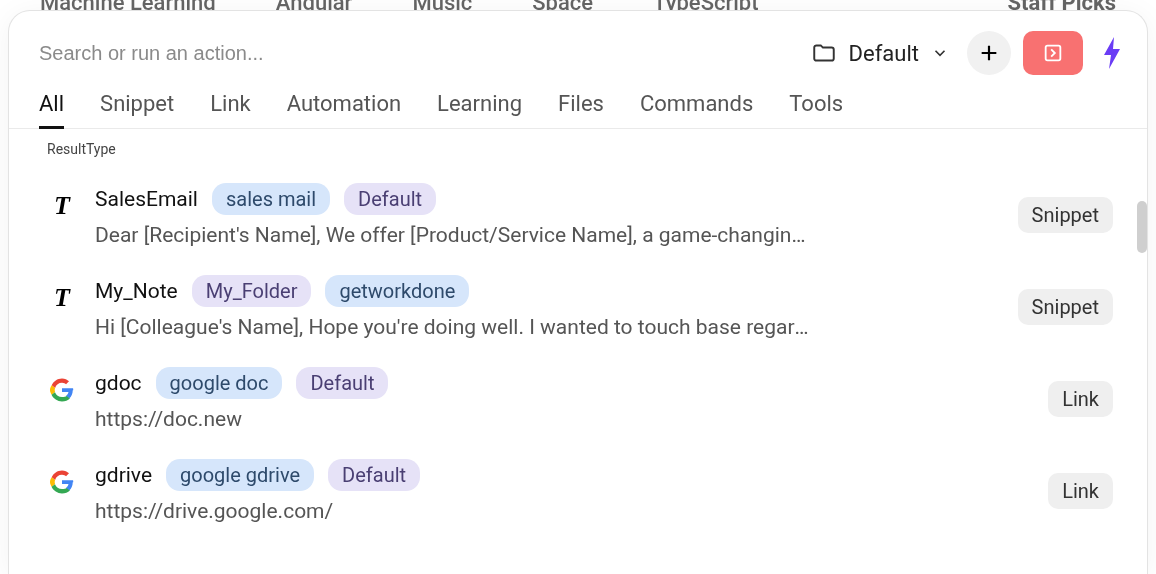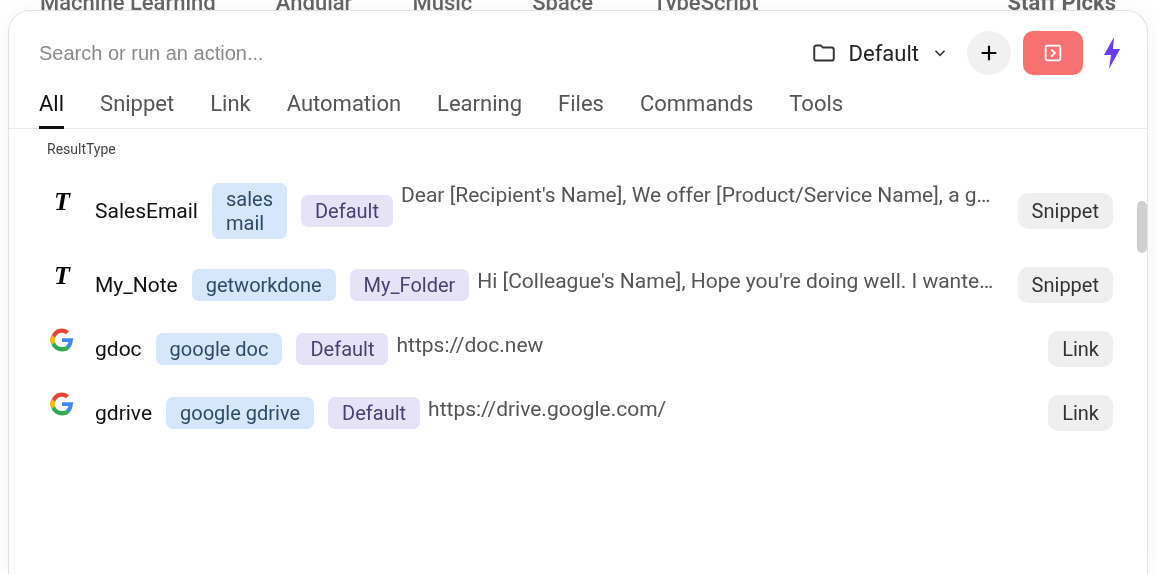--- a/index.html
+++ b/index.html
@@ -142,34 +142,34 @@
     font-family: Georgia, 'Times New Roman', serif;
     font-weight: 700;
     font-style: italic;
     font-size: 26px;
     color: #000;
     margin-top: -18px;
   }
   .row-body {
     flex: 1;
     display: flex;
-    flex-direction: row;
+    flex-direction: column;
     gap: 8px;
     min-width: 0;
   }
   .row-title-line {
     display: flex;
     align-items: center;
     gap: 14px;
     font-size: 21px;
   }
   .row-title { color: #111; }
   .tag {
     padding: 4px 14px;
-    border-radius: 7px;
+    border-radius: 14px;
     font-size: 20px;
   }
   .tag-blue { background: #d6e6fb; color: #2e4a6b; }
   .tag-purple { background: #e6e2f7; color: #4a3f73; }
   .row-desc {
     font-size: 21px;
     color: #555;
     white-space: nowrap;
     overflow: hidden;
     text-overflow: ellipsis;
@@ -277,22 +277,22 @@
         <div class="row-desc">Dear [Recipient's Name], We offer [Product/Service Name], a game-changing solutio…</div>
       </div>
       <span class="type-pill">Snippet</span>
     </div>
 
     <div class="row">
       <div class="row-icon">T</div>
       <div class="row-body">
         <div class="row-title-line">
           <span class="row-title">My_Note</span>
+          <span class="tag tag-purple">My_Folder</span>
           <span class="tag tag-blue">getworkdone</span>
-          <span class="tag tag-purple">My_Folder</span>
         </div>
         <div class="row-desc">Hi [Colleague's Name], Hope you're doing well. I wanted to touch base regarding [sp…</div>
       </div>
       <span class="type-pill">Snippet</span>
     </div>
 
     <div class="row">
       <div class="row-icon">
         <svg width="24" height="24" viewBox="0 0 48 48">
           <path fill="#EA4335" d="M24 9.5c3.9 0 6.6 1.7 8.1 3.1l5.9-5.9C34.4 3.3 29.7 1 24 1 14.8 1 6.9 6.6 3.3 14.7l6.9 5.4C12 13.5 17.4 9.5 24 9.5z"></path>

